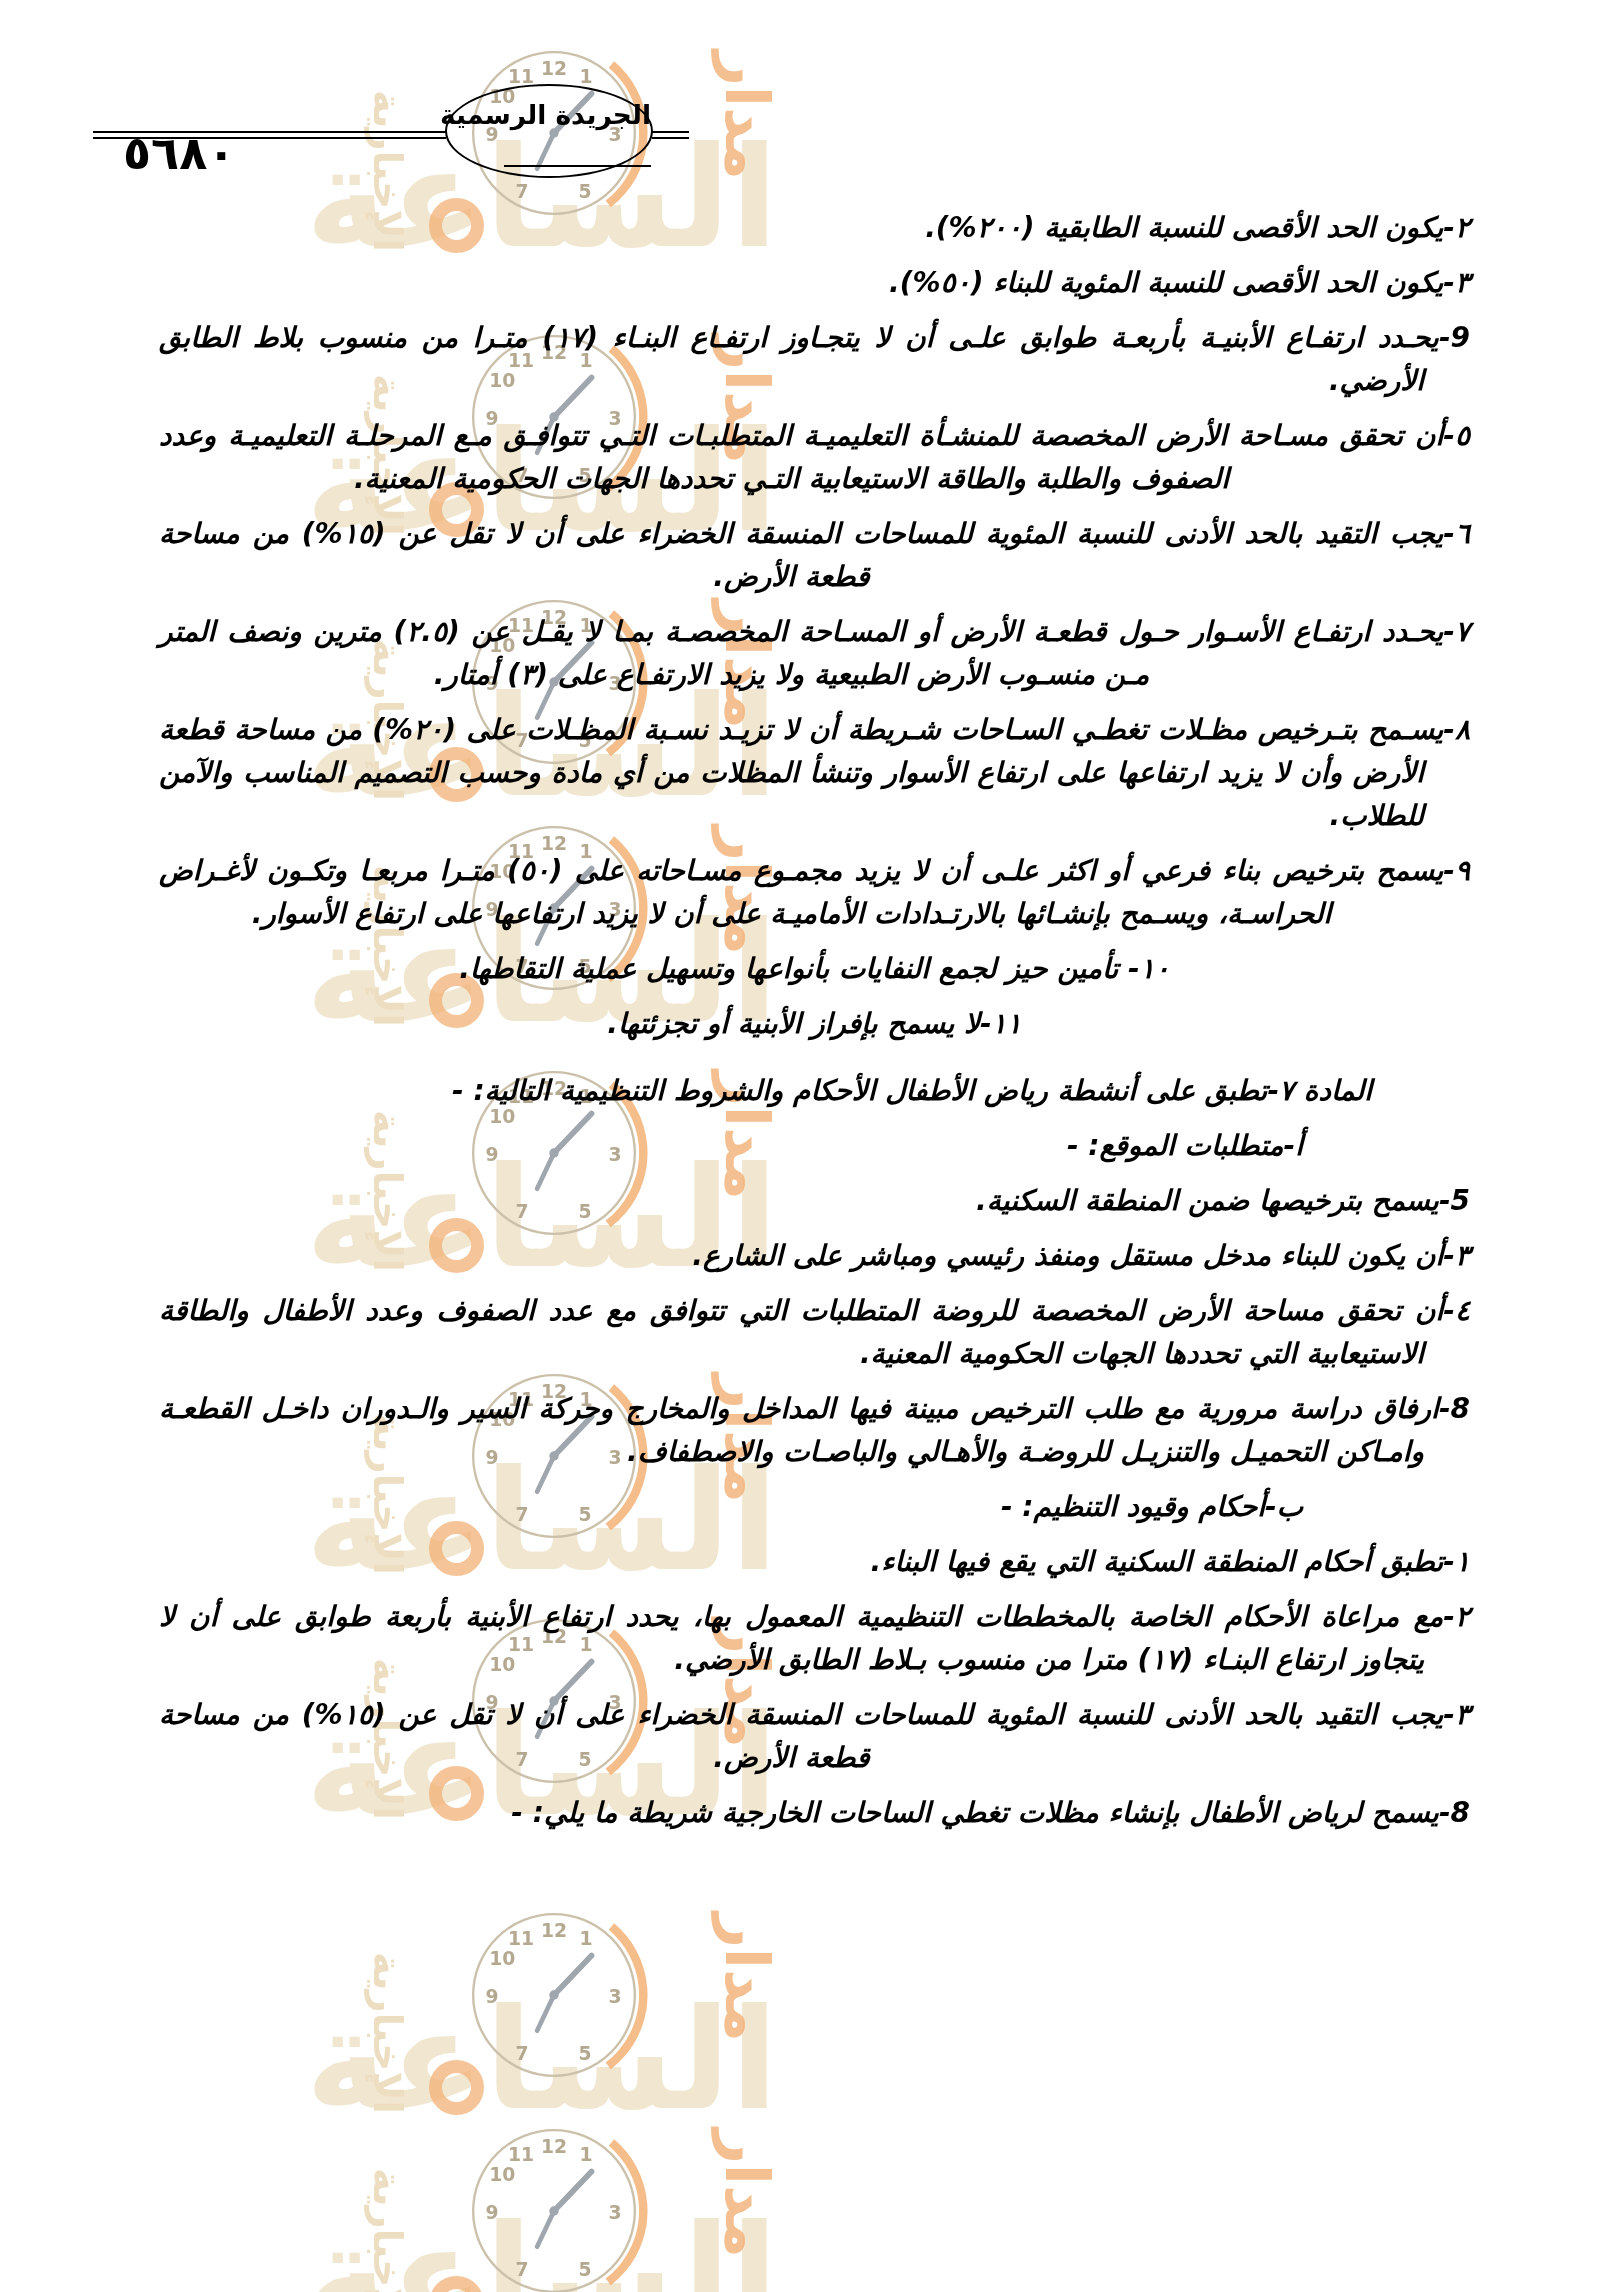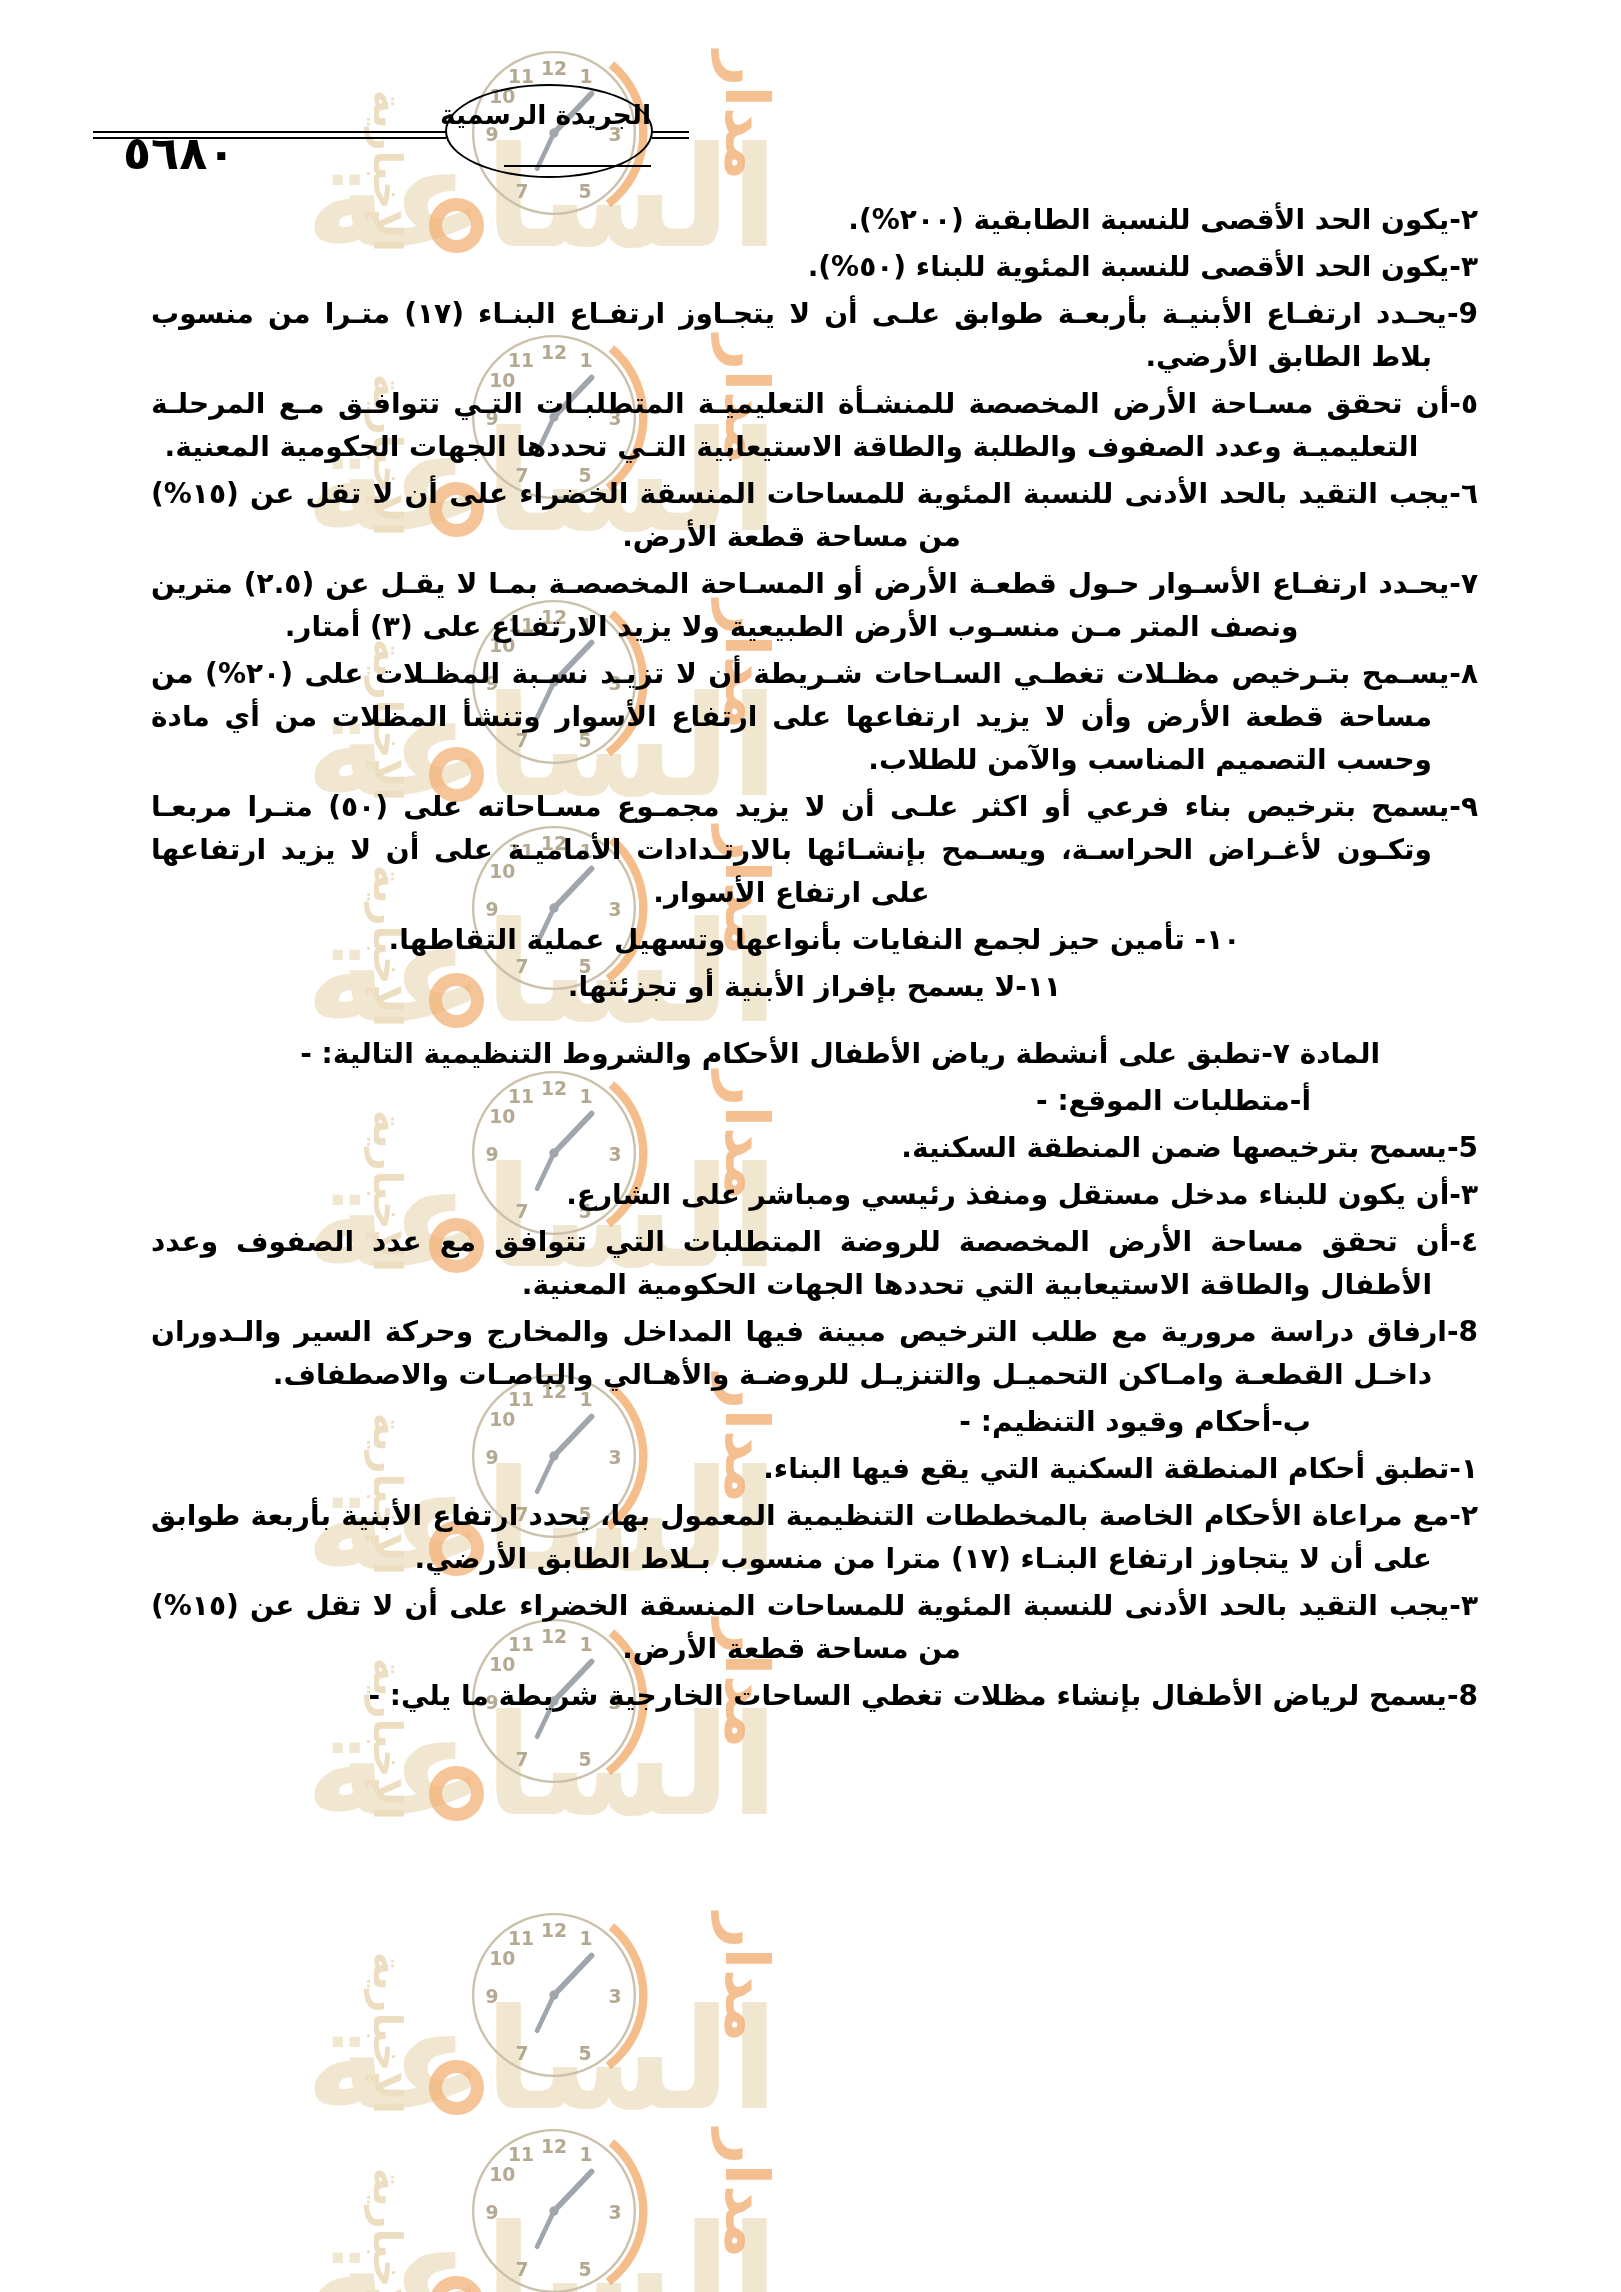--- a/index.html
+++ b/index.html
@@ -105,21 +105,22 @@
     z-index:1;
     font-size:28px;
     font-weight:bold;
     line-height:43px;
   }
   .para {
     text-align:justify;
     text-align-last:right;
     padding-right:46px;
     text-indent:-46px;
-    margin:4px;
+    margin:12px;
+    font-style:italic;
   }
   .para.center-last { text-align-last:center; }
   .para.article {
     padding-right:98px;
     text-indent:0;
     margin-top:23.5px;
   }
   .para.section-head {
     padding-right:167px;
     text-indent:0;

